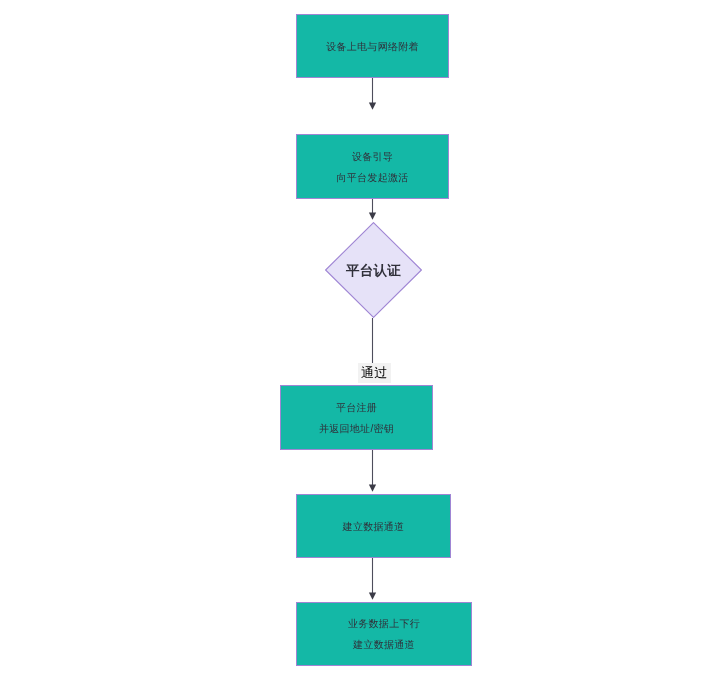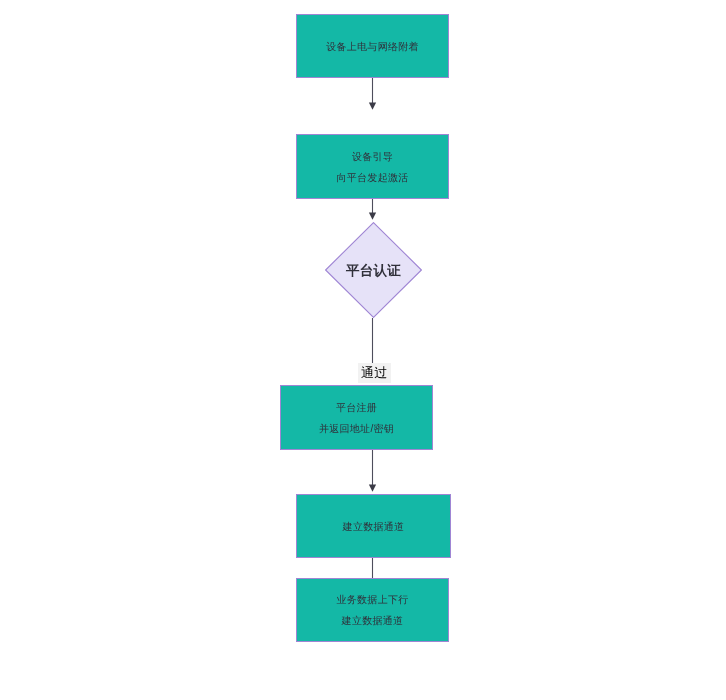--- a/index.html
+++ b/index.html
@@ -142,18 +142,18 @@
 
   <div class="node" style="left:280px; top:385px; width:153px; height:65px;">
     <span class="line">平台注册</span>
     <span class="line">并返回地址/密钥</span>
   </div>
 
   <div class="node" style="left:296px; top:494px; width:155px; height:64px;">
     <span class="line">建立数据通道</span>
   </div>
 
-  <div class="node" style="left:296px; top:578px; width:153px; height:64px;">
+  <div class="node" style="left:296px; top:602px; width:176px; height:64px;">
     <span class="line">业务数据上下行</span>
     <span class="line">建立数据通道</span>
   </div>
 
 </div>
 
 </body></html>

